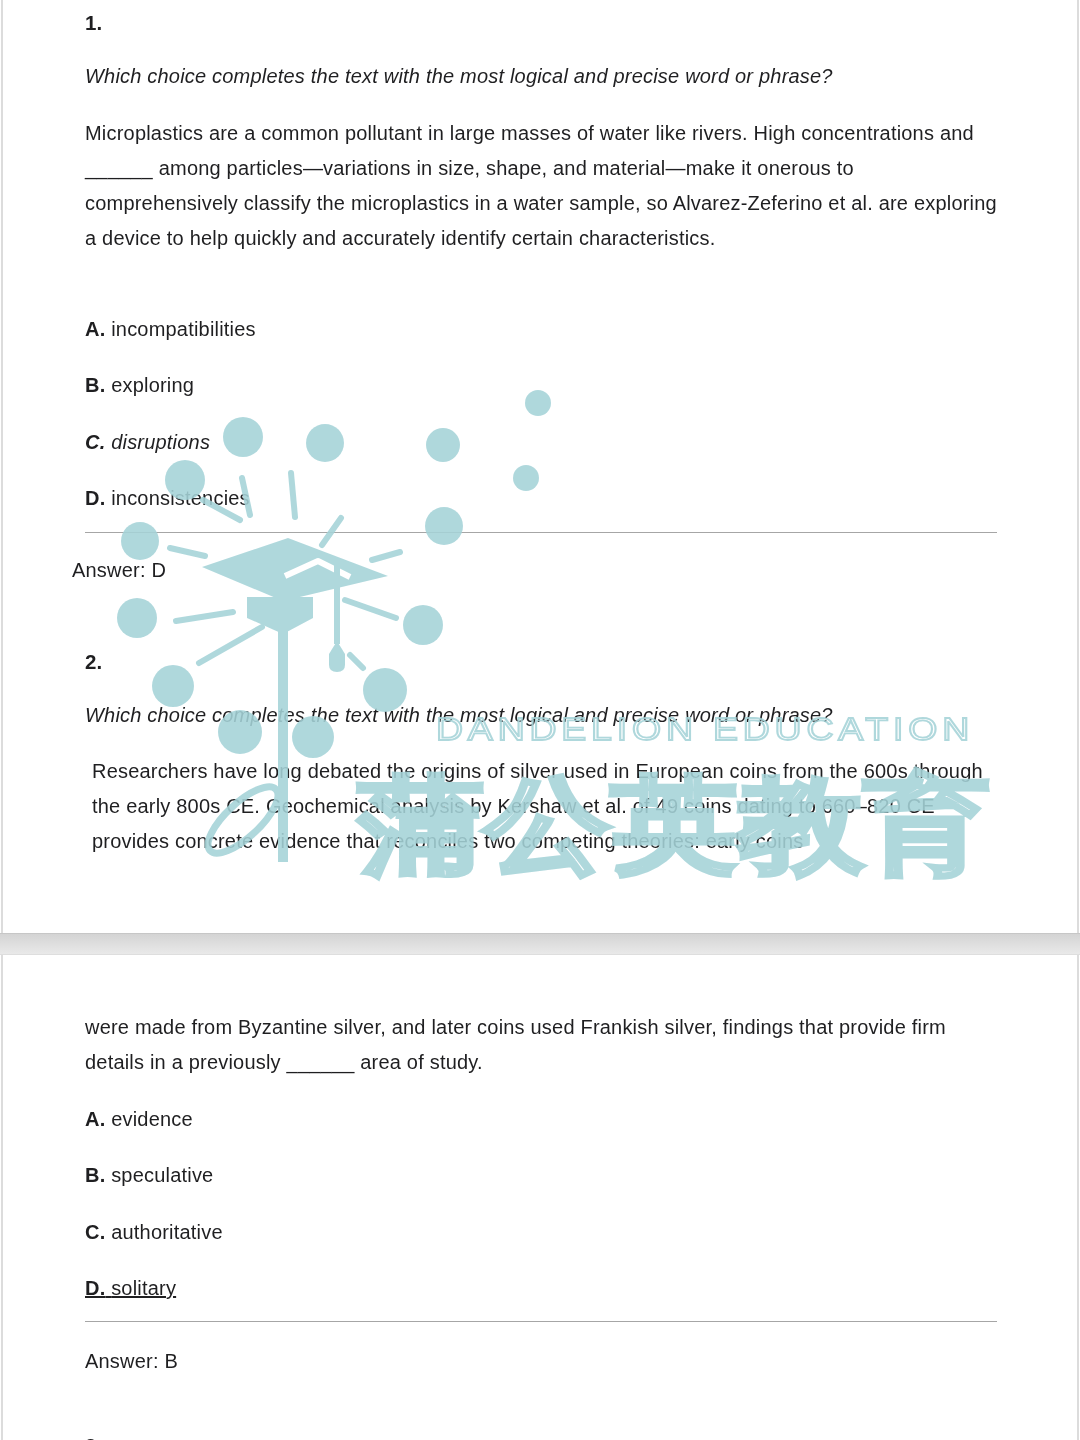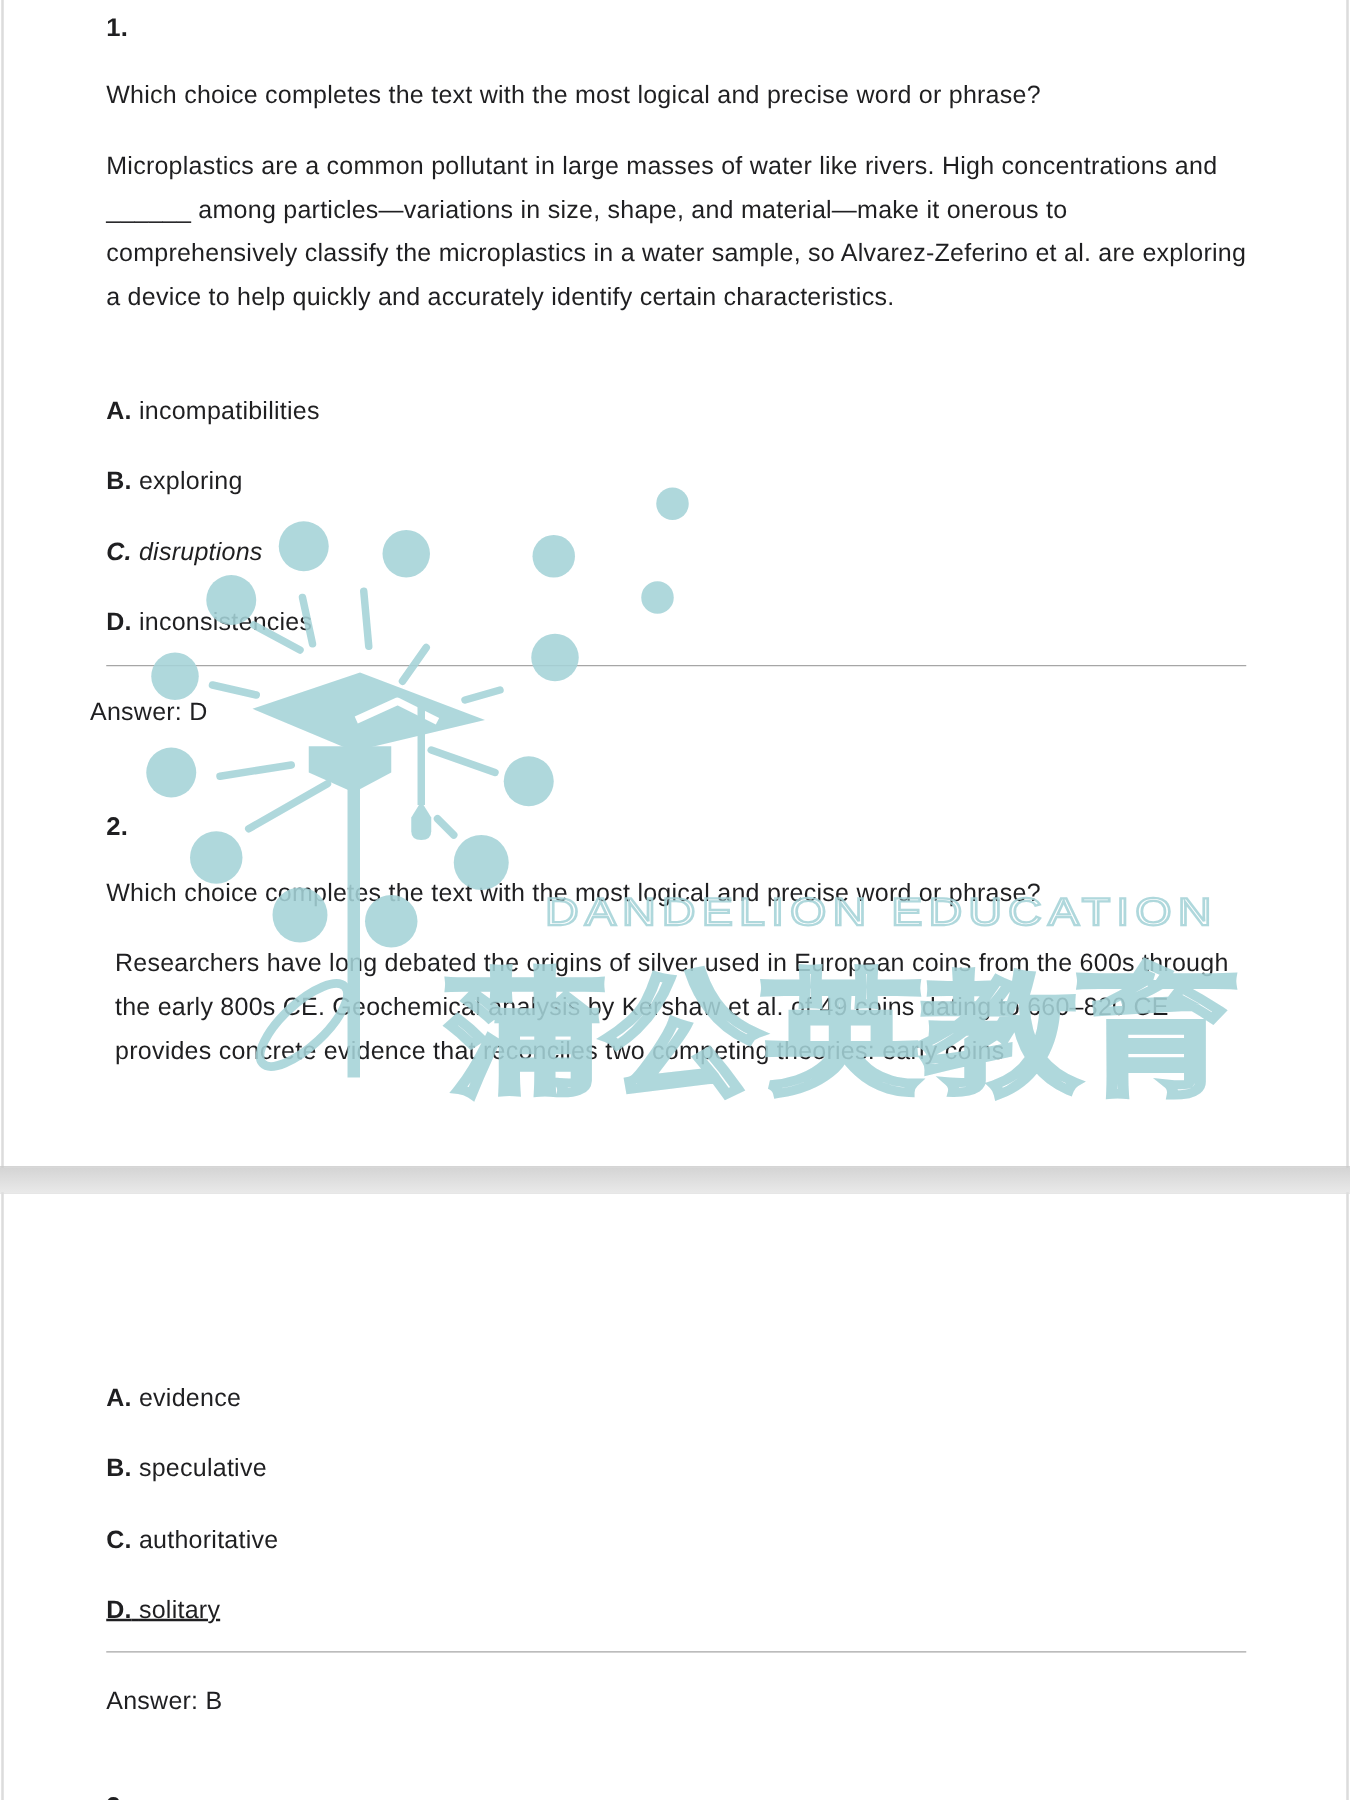--- a/index.html
+++ b/index.html
@@ -25,21 +25,21 @@
 
   .txt {
     position: absolute;
     font-size: 20px;
     line-height: 35px;
     letter-spacing: 0.2px;
     z-index: 2;
   }
   .qnum { font-weight: bold; font-size: 20.5px; }
   .passage { width: 916px; }
-  .prompt  { width: 930px; }
+  .prompt  { width: 930px; font-style: italic; }
   .opt-letter { font-weight: bold; }
   .rule {
     position: absolute;
     width: 912px; height: 0;
     border-top: 1.6px solid #a6a6a6;
     z-index: 2;
   }
   .page-divider {
     position: absolute;
     left: 0; width: 1080px;
@@ -100,20 +100,21 @@
   <div class="txt" style="left:72px; top:553px;">Answer: D</div>
 
   <div class="txt qnum" style="left:85px; top:644px;">2.</div>
 
   <div class="txt prompt" style="left:85px; top:698px;">Which choice completes the text with the most logical and precise word or phrase?</div>
 
   <div class="txt passage" style="left:92px; top:754px;">Researchers have long debated the origins of silver used in European coins from the 600s through the early 800s CE. Geochemical analysis by Kershaw et al. of 49 coins dating to 660–820 CE provides concrete evidence that reconciles two competing theories: early coins</div>
 
   <div class="page-divider"></div>
 
+  <div class="txt passage" style="left:85px; top:1010px;">were made from Byzantine silver, and later coins used Frankish silver, findings that provide firm details in a previously ______ area of study.</div>
 
   <div class="txt" style="left:85px; top:1102px;">
     <span class="opt-letter">A.</span>
     <span>evidence</span>
   </div>
   <div class="txt" style="left:85px; top:1158px;">
     <span class="opt-letter">B.</span>
     <span>speculative</span>
   </div>
   <div class="txt" style="left:85px; top:1215px;">

